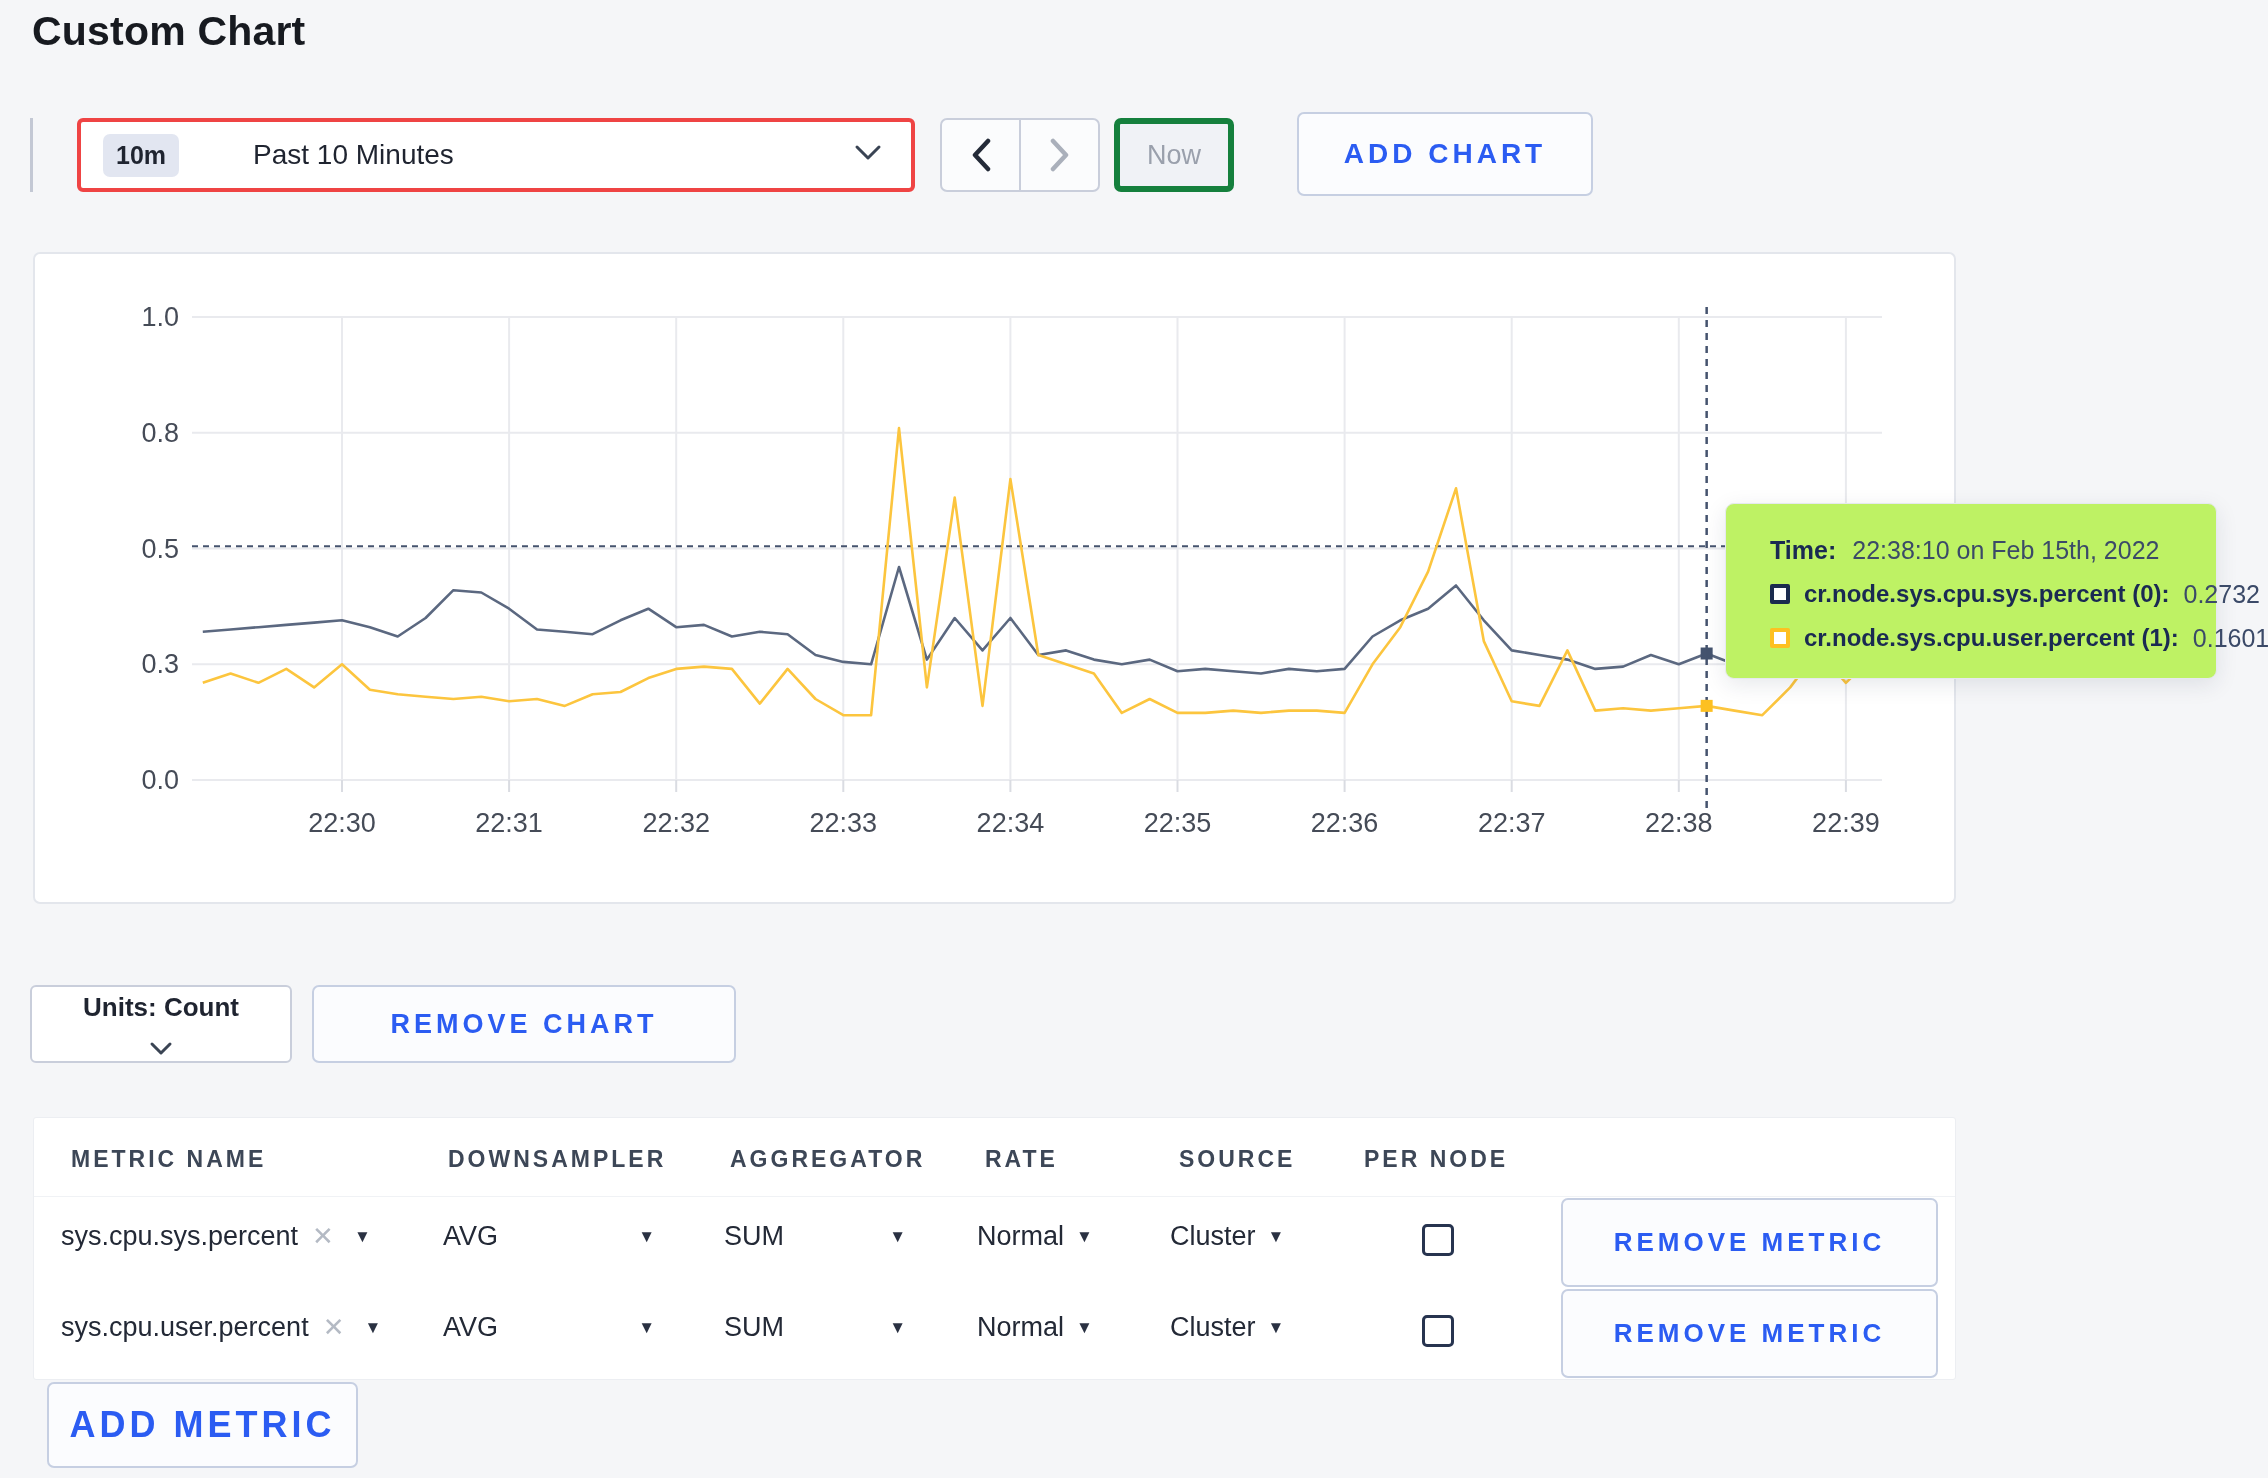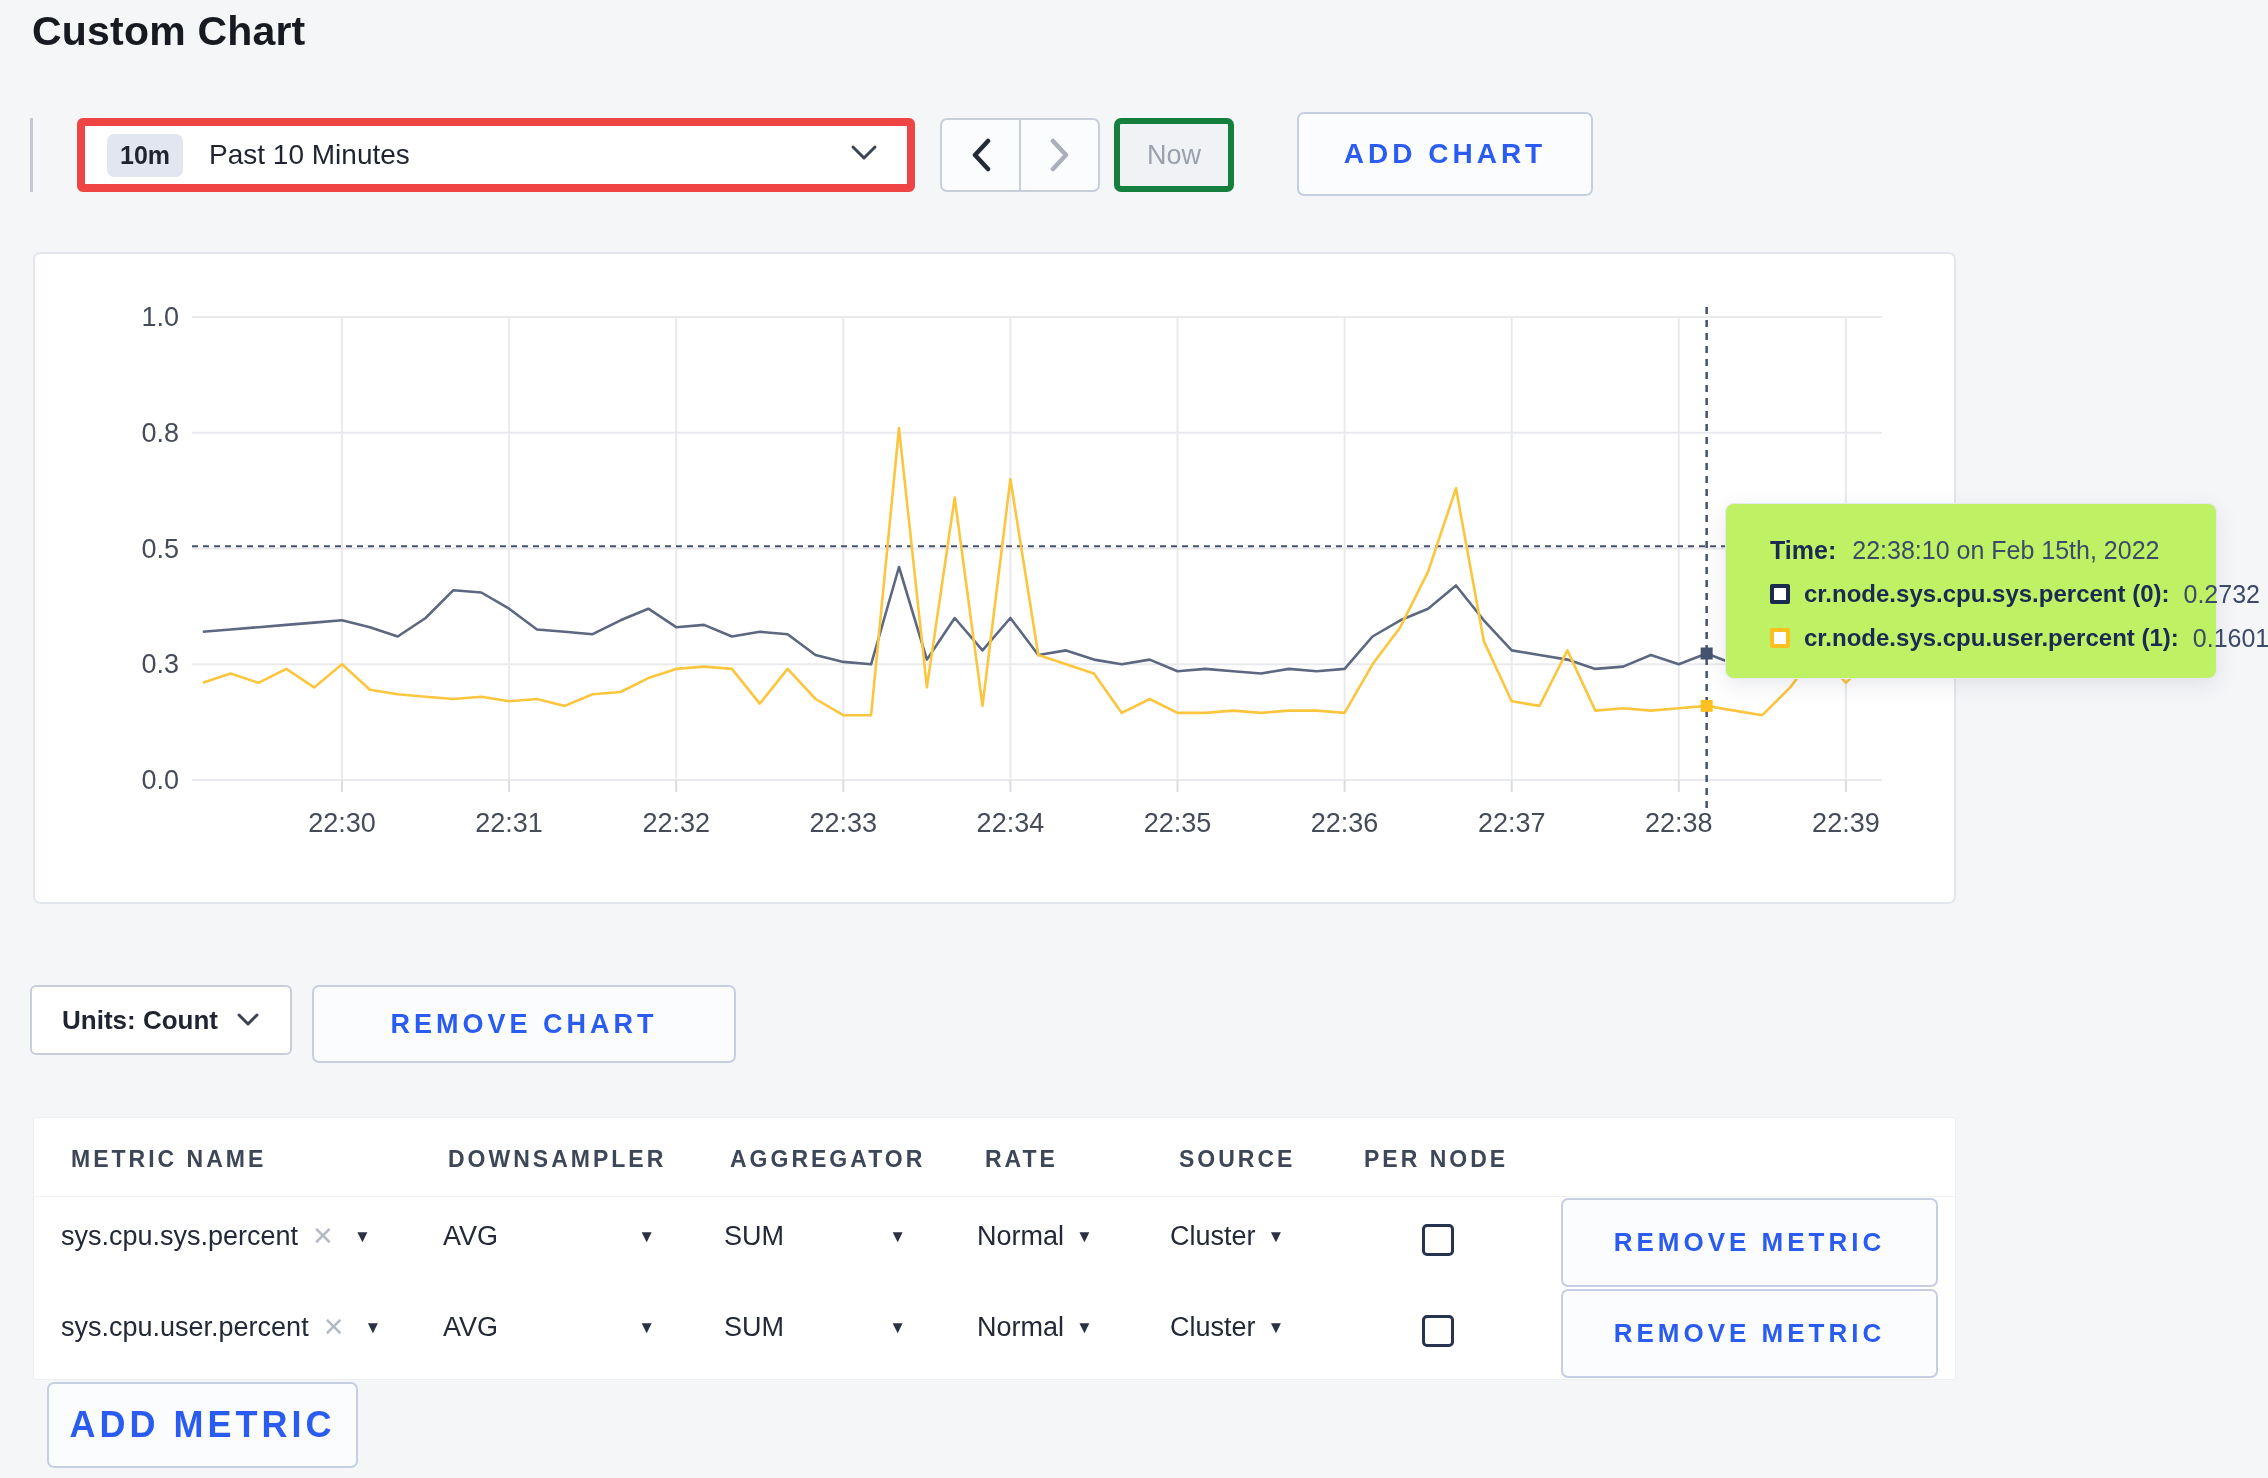--- a/index.html
+++ b/index.html
@@ -3,21 +3,21 @@
 <meta charset="utf-8">
 <style>
   * { margin:0; padding:0; box-sizing:border-box; }
   html,body { width:2268px; height:1478px; }
   body { font-family:"Liberation Sans","DejaVu Sans",sans-serif; background:#f5f6f8; color:#20262f; position:relative; overflow:hidden; }
 
   .page-title { position:absolute; left:32px; top:8px; font-size:41px; font-weight:700; color:#171a20; letter-spacing:.2px; }
 
   
   .toolbar-divider { position:absolute; left:30px; top:118px; width:3px; height:74px; background:#c3c8d4; }
-  .time-dropdown { position:absolute; left:77px; top:118px; width:838px; height:74px; background:#fff; border:8px solid #ef4444; border-radius:6px; display:flex; align-items:center; cursor:pointer; }
+  .time-dropdown { position:absolute; left:77px; top:118px; width:838px; height:74px; background:#fff; border:4px solid #ef4444; border-radius:6px; display:flex; align-items:center; cursor:pointer;gap:48px; }
   .time-badge { margin-left:22px; background:#e2e6f1; border-radius:7px; padding:7px 13px; font-size:25px; font-weight:700; color:#1f2430; }
   .time-label { margin-left:26px; font-size:28px; font-weight:500; color:#1f2430; }
   .chev-down { margin-left:auto; margin-right:28px; }
 
   .pager { position:absolute; left:940px; top:118px; width:160px; height:74px; background:#fbfcfd; border:2px solid #c9cedb; border-radius:7px; display:flex; }
   .pager-btn { flex:1; display:flex; align-items:center; justify-content:center; cursor:pointer; }
   .pager-btn + .pager-btn { border-left:2px solid #c9cedb; }
 
   .now-btn { position:absolute; left:1114px; top:118px; width:120px; height:74px; background:#f0f2f6; border:6px solid #15803d; border-radius:7px; color:#9aa0ac; font-size:27px; font-weight:500; display:flex; align-items:center; justify-content:center; }
 
@@ -30,21 +30,21 @@
 
   
   .chart-tooltip { position:absolute; left:1725px; top:503px; width:492px; height:176px; background:#bef264; border:1px solid #e6e9ef; border-radius:9px; box-shadow:0 6px 22px rgba(30,40,70,.10); padding:24px 30px 20px 44px; z-index:5; }
   .tt-row { display:flex; align-items:center; height:44px; }
   .tt-time-label { font-size:25px; font-weight:700; color:#1a2a52; margin-right:16px; }
   .tt-val { font-size:25px; color:#3b4a68; }
   .tt-swatch { width:20px; height:20px; border:4px solid #1b2b4e; border-radius:2px; background:#fff; margin-right:14px; flex:none; }
   .tt-label { font-size:24px; font-weight:700; color:#1a2a52; margin-right:14px; white-space:nowrap; }
 
   
-  .units-btn { position:absolute; left:30px; top:985px; width:262px; height:70px; background:#fff; border:2px solid #c9cedb; border-radius:6px; display:flex; align-items:center; justify-content:center; gap:18px; cursor:pointer; }
+  .units-btn { position:absolute; left:30px; top:985px; width:262px; height:78px; background:#fff; border:2px solid #c9cedb; border-radius:6px; display:flex; align-items:center; justify-content:center; gap:18px; cursor:pointer;flex-direction:column; }
   .units-label { font-size:26px; font-weight:700; color:#1f2430; }
   .remove-chart-btn { position:absolute; left:312px; top:985px; width:424px; height:78px; font-size:27px; }
 
   
   .metrics-card { position:absolute; left:33px; top:1117px; width:1923px; height:263px; background:#fff; border:1px solid #eceef2; border-radius:3px; }
   .mt-header { position:absolute; top:0; left:0; right:0; height:79px; border-bottom:1px solid #f0f2f5; }
   .mt-h { position:absolute; top:28px; font-size:23px; font-weight:600; letter-spacing:3px; color:#3d4757; white-space:nowrap; }
   .mt-row { position:absolute; left:0; right:0; height:90px; }
   .cell { position:absolute; display:flex; align-items:center; font-size:27px; color:#232936; white-space:nowrap; }
   .x-icon { color:#b4bac4; font-size:26px; margin-left:14px; cursor:pointer; }

